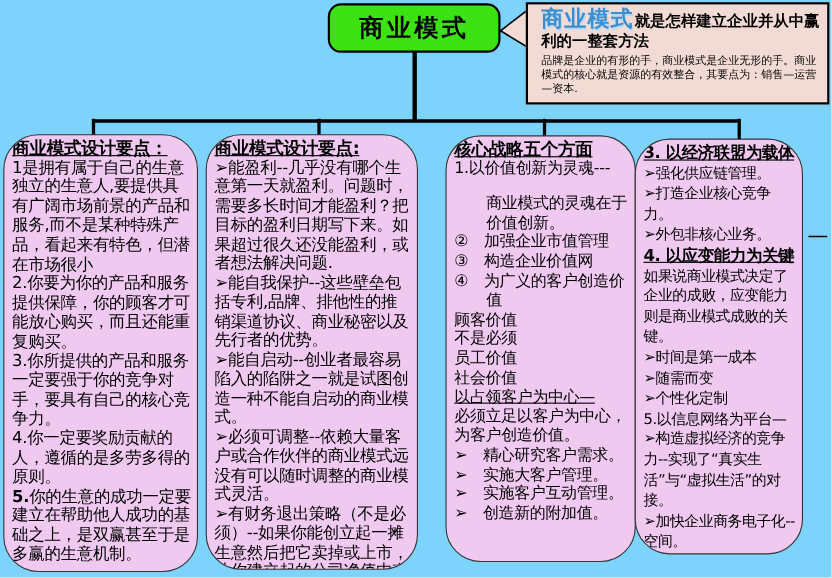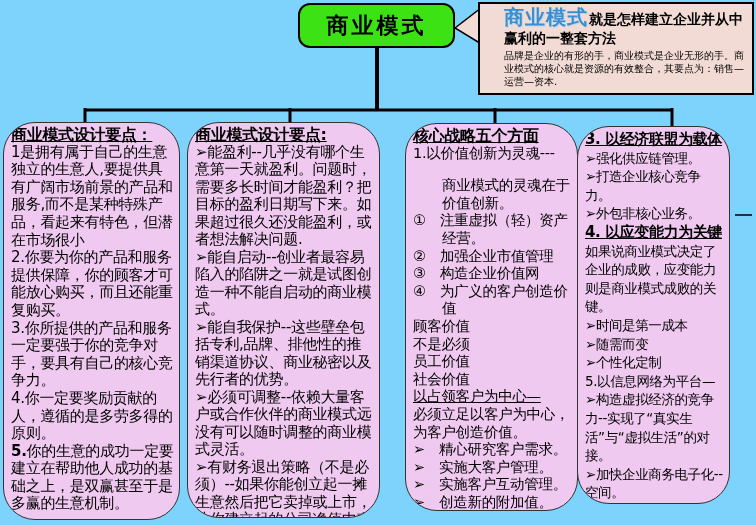--- a/index.html
+++ b/index.html
@@ -22,21 +22,21 @@
     border:2px solid #000;border-radius:12px;
     display:flex;align-items:center;justify-content:center;
     font-size:22px;font-weight:bold;letter-spacing:3px;
     z-index:3;box-sizing:border-box;
   }
 
   .callout{
     position:absolute;left:478px;top:2px;width:276px;height:93px;
     background:var(--callout-bg);
     border:2px solid #000;
-    padding:1px 6px 2px 24px;box-sizing:border-box;
+    padding:1px 6px 2px 12px;box-sizing:border-box;
     z-index:2;
   }
   .callout-title{
     color:var(--callout-title-blue);
     font-size:20px;font-weight:bold;letter-spacing:1px;
     text-shadow:1px 1px 0 #bcd8ee;
     margin-right:1px;
   }
   .callout-head{font-size:14px;font-weight:bold;line-height:1.25;}
   .callout-body{font-size:10px;line-height:1.3;margin-top:1px;}
@@ -90,30 +90,29 @@
       <div class="para s-h">商业模式设计要点：</div>
       <div class="para s-n">1是拥有属于自己的生意独立的生意人,要提供具有广阔市场前景的产品和服务,而不是某种特殊产品，看起来有特色，但潜在市场很小</div>
       <div class="para s-n">2.你要为你的产品和服务提供保障，你的顾客才可能放心购买，而且还能重复购买。</div>
       <div class="para s-n">3.你所提供的产品和服务一定要强于你的竞争对手，要具有自己的核心竞争力。</div>
       <div class="para s-n">4.你一定要奖励贡献的人，遵循的是多劳多得的原则。</div>
       <div class="para s-n"><b>5.</b>你的生意的成功一定要建立在帮助他人成功的基础之上，是双赢甚至于是多赢的生意机制。</div>
     </div>
   <div class="pink-box box2">
       <div class="para s-h">商业模式设计要点:</div>
       <div class="para s-n">➢能盈利--几乎没有哪个生意第一天就盈利。问题时，需要多长时间才能盈利？把目标的盈利日期写下来。如果超过很久还没能盈利，或者想法解决问题.</div>
+      <div class="para s-n">➢能自我保护--这些壁垒包括专利,品牌、排他性的推销渠道协议、商业秘密以及先行者的优势。</div>
       <div class="para s-n">➢能自启动--创业者最容易陷入的陷阱之一就是试图创造一种不能自启动的商业模式。</div>
-      <div class="para s-n">➢能自我保护--这些壁垒包括专利,品牌、排他性的推销渠道协议、商业秘密以及先行者的优势。</div>
       <div class="para s-n">➢必须可调整--依赖大量客户或合作伙伴的商业模式远没有可以随时调整的商业模式灵活。</div>
       <div class="para s-n">➢有财务退出策略（不是必须）--如果你能创立起一摊生意然后把它卖掉或上市，从你建立起的公司净值中套现.</div>
     </div>
   <div class="pink-box box3">
       <div class="para s-h">核心战略五个方面</div>
       <div class="para s-n">1.以价值创新为灵魂---</div>
       <div class="para s-ind">商业模式的灵魂在于价值创新。</div>
-      <div class="para s-hang">①　注重虚拟（轻）资产经营。</div>
       <div class="para s-hang">②　加强企业市值管理</div>
       <div class="para s-hang">③　构造企业价值网</div>
       <div class="para s-hang">④　为广义的客户创造价值</div>
       <div class="para s-n">顾客价值</div>
       <div class="para s-n">不是必须</div>
       <div class="para s-n">员工价值</div>
       <div class="para s-n">社会价值</div>
       <div class="para s-hb">以占领客户为中心—</div>
       <div class="para s-n">必须立足以客户为中心，为客户创造价值。</div>
       <div class="para s-hang">➢　精心研究客户需求。</div>

